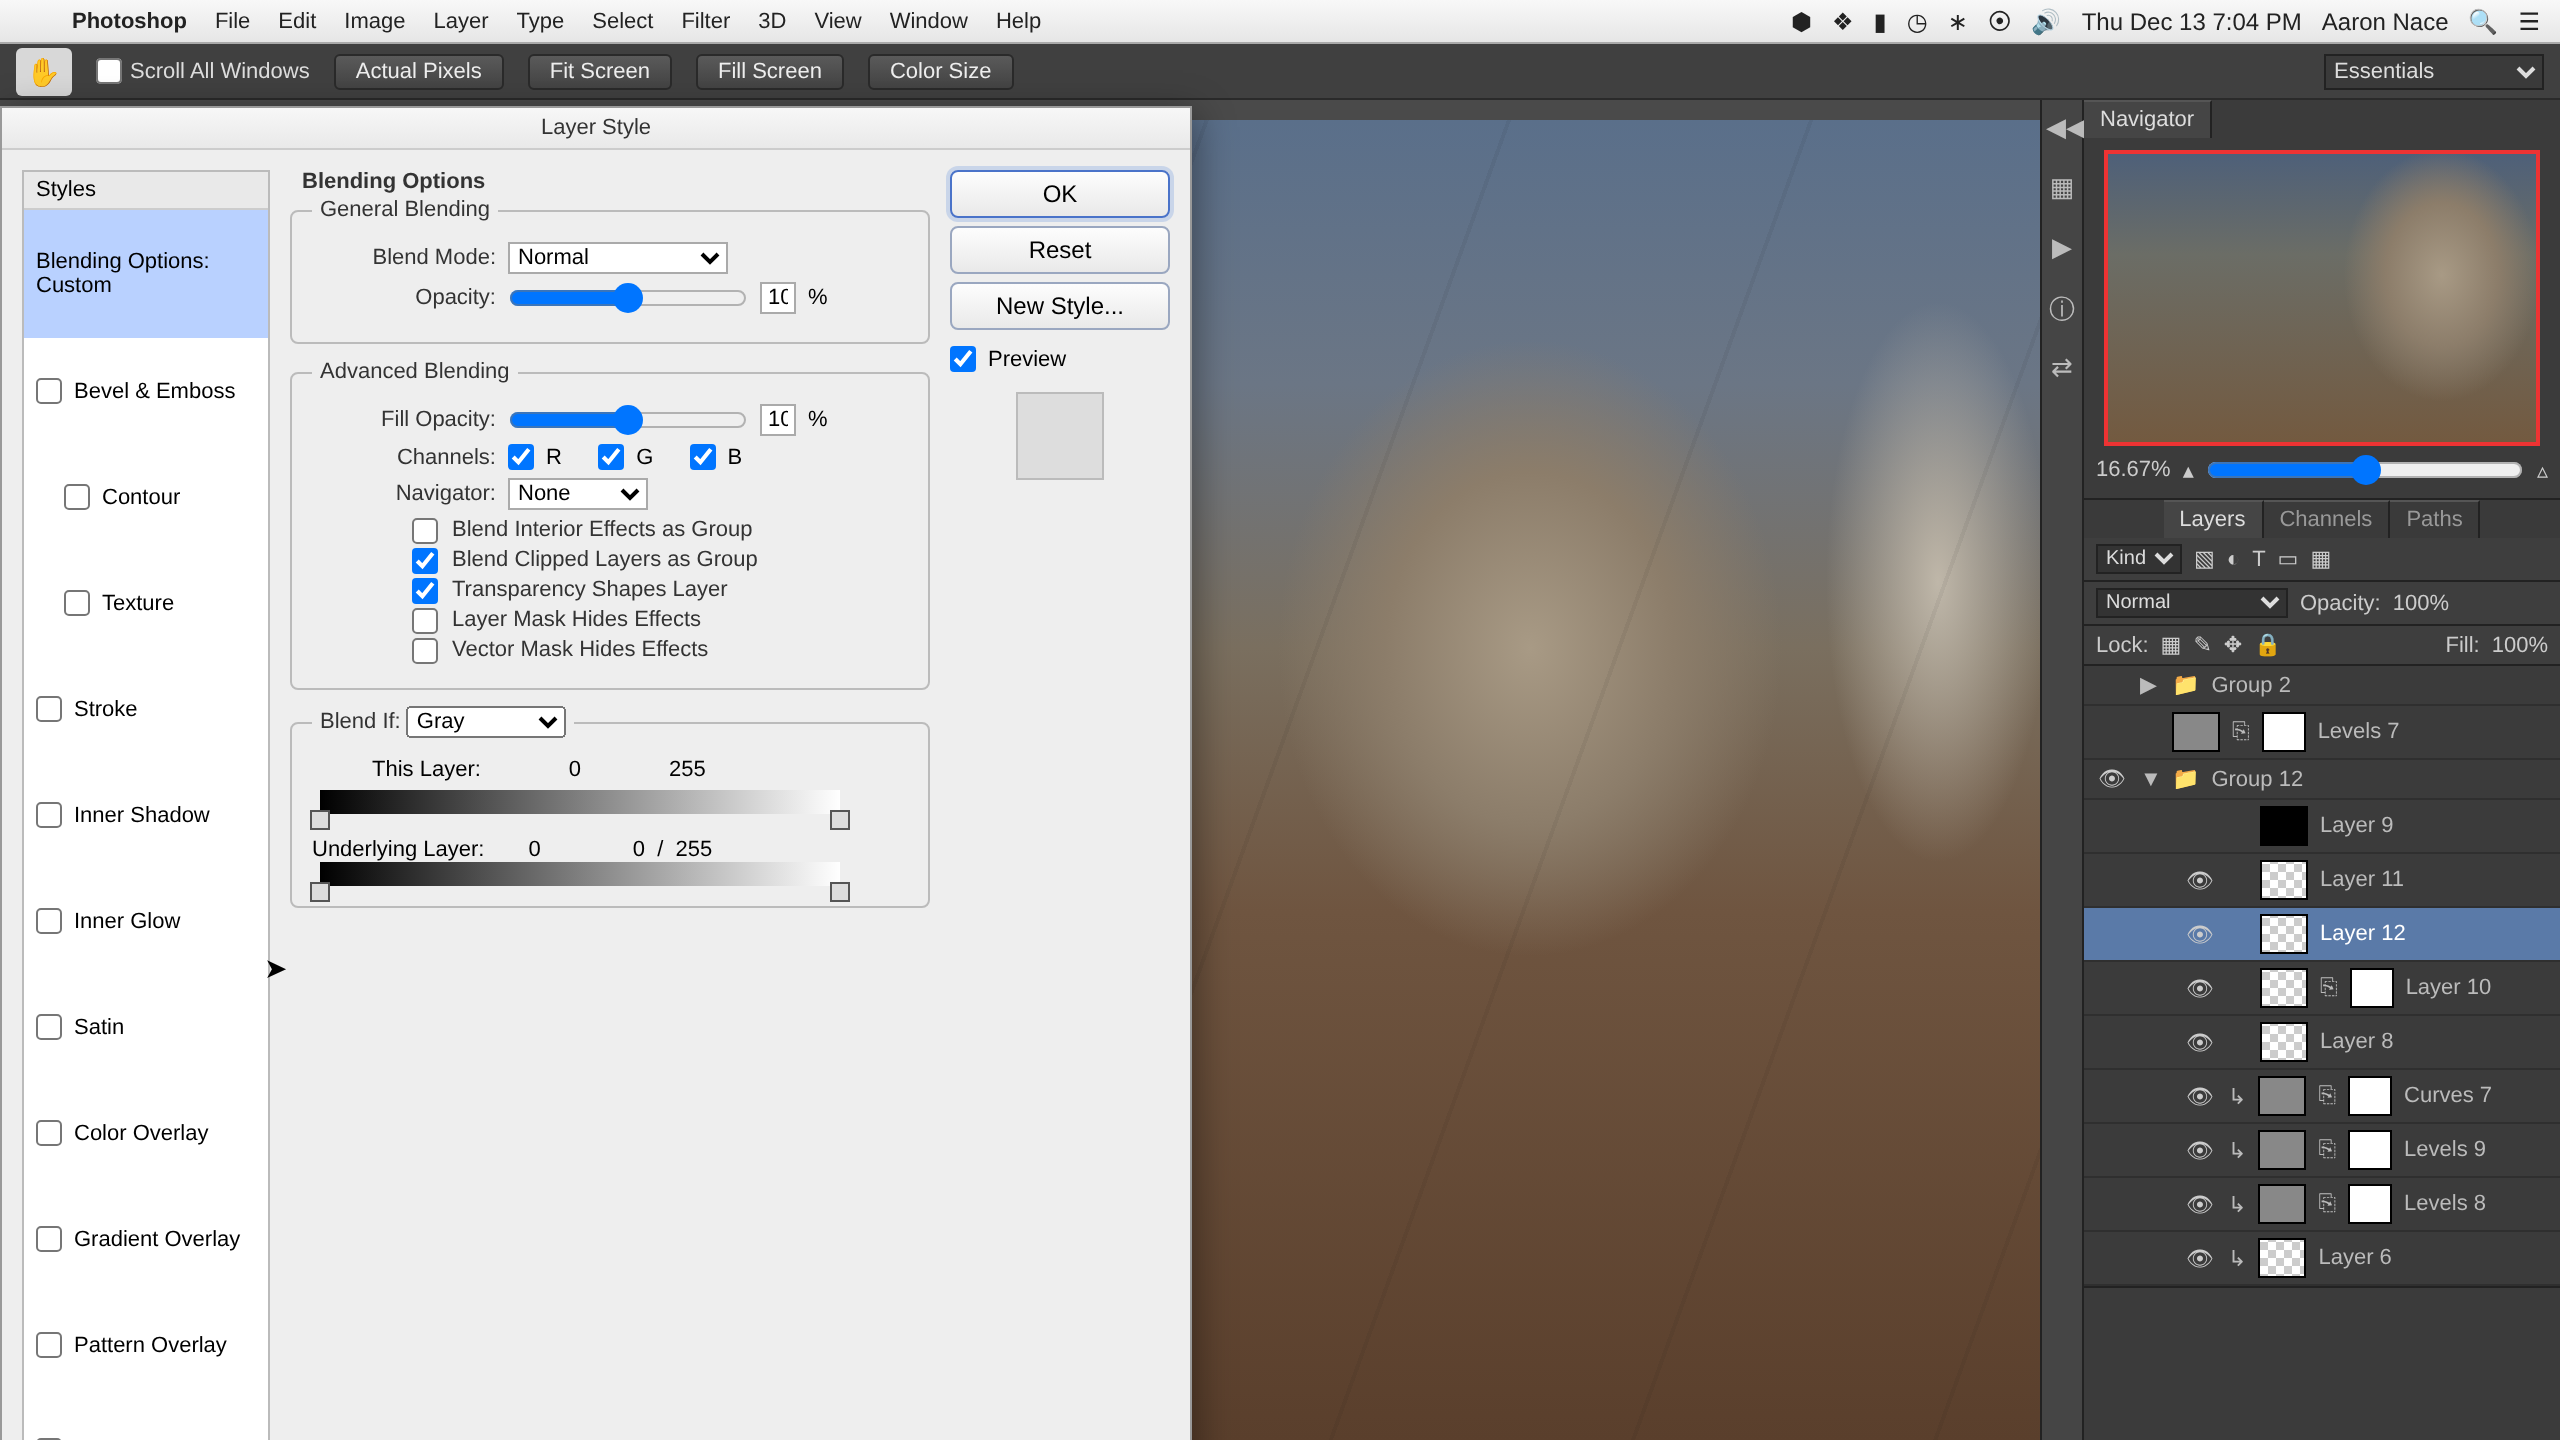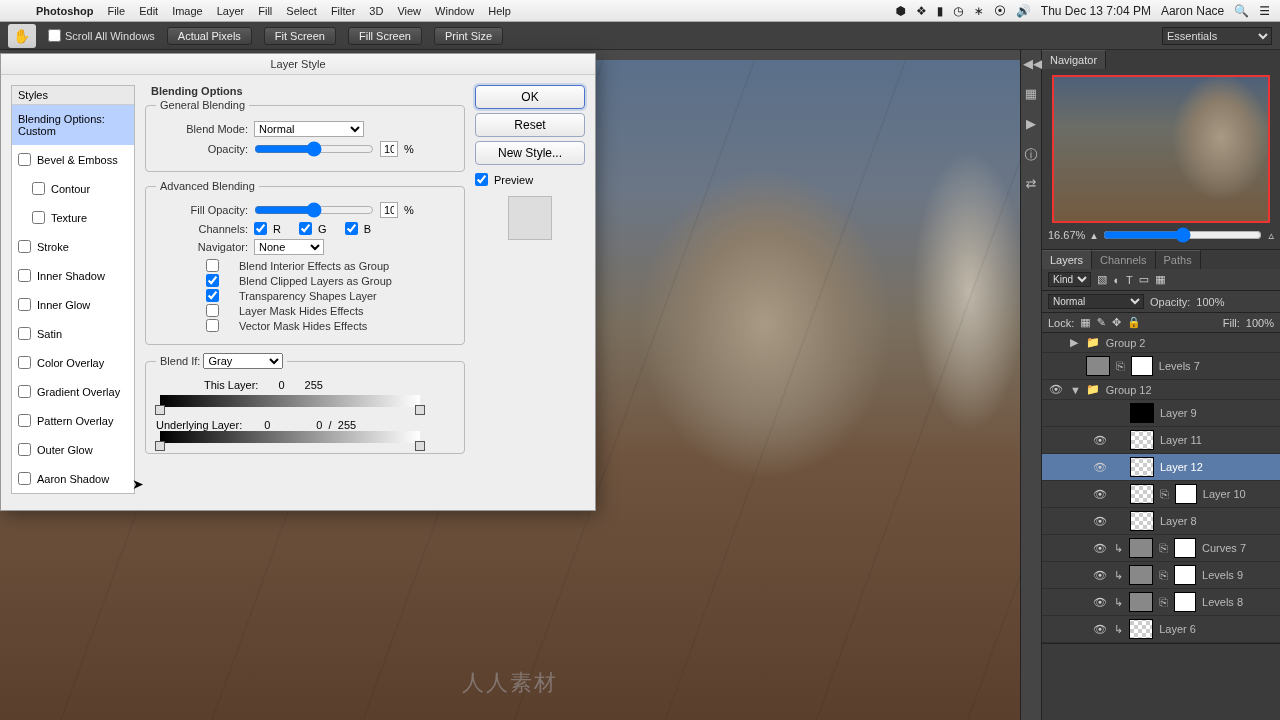--- a/index.html
+++ b/index.html
@@ -41,75 +41,75 @@
 .panel { background:#3b3b3b; border-bottom:1px solid #222; }
 .panel .tab { background:#454545; color:#ddd; padding:3px 8px; display:inline-block; border-top:1px solid #555; border-right:1px solid #222;}
 .panel .tab.inactive { background:#3a3a3a; color:#999;}
 .mini-view { width:218px; height:148px; margin:6px auto 2px; border:2px solid #e33; position:relative;
   background:
     radial-gradient(ellipse 70px 90px at 78% 42%, #a89a85 0%, #8c7d6a 40%, transparent 70%),
     linear-gradient(to bottom,#4e6079 0%, #6b6d66 35%, #735a40 100%);
 }
 .nav-zoom { display:flex; align-items:center; gap:6px; padding:2px 6px 6px; color:#ccc; }
 .nav-zoom input[type=range]{ flex:1; }
-.panel-tabs { display:flex; background:#3a3a3a; }
+.panel-tabs { display:flex; background:#3a3a3a;justify-content:center; }
 .layers-tools { display:flex; align-items:center; gap:6px; padding:3px 6px; background:#3e3e3e; color:#ccc; border-bottom:1px solid #222;}
 .layers-tools select{ background:#333; color:#ddd; border:1px solid #222; font-size:10px;}
 .layers-row { display:flex; align-items:center; gap:6px; padding:3px 6px; color:#bbb; border-bottom:1px solid #2f2f2f;}
 .layers-row .eye{ width:16px; text-align:center; color:#ccc;}
 .layers-row .thumb{ width:24px; height:20px; background:#888; border:1px solid #000;}
 .layers-row .thumb.trans{ background:repeating-conic-gradient(#ccc 0 25%, #fff 0 50%) 0/8px 8px;}
 .layers-row .mask{ width:22px; height:20px; background:#fff; border:1px solid #000;}
 .layers-row .black{ background:#000;}
 .layers-row.selected{ background:#5a7aa8; color:#fff;}
 .layers-row .tri{ width:10px; color:#bbb;}
 .layers-row.indent1{ padding-left:50px;}
 .layers-row .linkpad{ width:10px;}
 .layers-list { max-height: 320px; overflow:hidden; }
 
 
 .dialog { position:absolute; top:53px; left:0; width:596px; background:#eee; border:1px solid #999; box-shadow:2px 4px 18px rgba(0,0,0,.4); }
 .dialog .titlebar{ text-align:center; padding:4px 0; color:#333; background:linear-gradient(#f7f7f7,#e9e9e9); border-bottom:1px solid #ccc;}
 .dialog .body{ display:flex; padding:10px 10px 16px;}
 .styles-list{ width:124px; border:1px solid #bbb; background:#fff; }
 .styles-list .head{ background:#e9e9e9; padding:3px 6px; border-bottom:1px solid #ccc;}
-.styles-list .row{ padding:8px 6px; display:flex; align-items:center; gap:6px;}
+.styles-list .row{ padding:20px 6px; display:flex; align-items:center; gap:6px;}
 .styles-list .row input{ margin:0;}
 .styles-list .row.sel{ background:#b9d1ff;}
 .styles-list .row.l1{ padding-left:20px;}
 .mid{ flex:1; padding:0 10px;}
 fieldset{ border:1px solid #bbb; border-radius:4px; padding:6px 10px 10px; margin-bottom:8px;}
 fieldset legend{ padding:0 4px; color:#333;}
 .fr{ display:flex; align-items:center; gap:6px; margin:4px 0;}
 .fr label{ width:92px; text-align:right; color:#333;}
 .fr select, .fr input[type=text]{ border:1px solid #aaa; background:#fff; font-size:11px;}
 .fr input[type=text]{ width:18px; padding:1px 3px;}
 .fr .slider{ width:120px;}
-.chk{ display:flex; align-items:center; gap:20px; margin:2px 0 2px 50px; color:#333;}
+.chk{ display:flex; align-items:flex-start; gap:7px; margin:2px 0 2px 50px; color:#333;}
 .gradbar{ height:12px; width:260px; background:linear-gradient(to right,#000,#fff); position:relative; margin-left:4px;}
 .gradbar .hdl{ position:absolute; top:10px; width:10px; height:10px; background:#ddd; border:1px solid #555; transform:translateX(-50%);}
 .rbtns{ width:110px; display:flex; flex-direction:column; gap:4px; align-items:stretch; }
 .rbtns button{ background:linear-gradient(#fdfdfd,#e9e9e9); border:1px solid #9aa7c0; border-radius:4px; padding:4px 0; font-size:12px;}
 .rbtns button.primary{ border:1.5px solid #4a73c9; box-shadow:0 0 0 2px rgba(90,140,220,.25);}
 .rbtns .prev{ display:flex; align-items:center; gap:6px; margin-top:4px;}
 .rbtns .prevbox{ width:44px; height:44px; background:#ddd; border:1px solid #bbb; margin:6px auto 0;}
 .cursor{ position:absolute; top:476px; left:132px; font-size:14px; color:#000;}
 .watermark{ position:absolute; bottom:22px; left:50%; transform:translateX(-50%); color:rgba(200,210,230,.35); font-size:22px; letter-spacing:2px;}
 </style>
 </head>
 <body>
 
 <div class="mac-menubar">
   <span class="apple"></span>
   <span class="app">Photoshop</span>
   <span class="mitem">File</span>
   <span class="mitem">Edit</span>
   <span class="mitem">Image</span>
   <span class="mitem">Layer</span>
-  <span class="mitem">Fill</span>
+  <span class="mitem">Type</span>
   <span class="mitem">Select</span>
   <span class="mitem">Filter</span>
   <span class="mitem">3D</span>
   <span class="mitem">View</span>
   <span class="mitem">Window</span>
   <span class="mitem">Help</span>
   <div class="right">
     <span>⬢</span>
     <span>❖</span>
     <span>▮</span>
@@ -126,21 +126,21 @@
 
 <div class="options-bar">
   <div class="tool-icon">✋</div>
   <label>
       <input type="checkbox" style=""> 
       <span>Scroll All Windows</span>
     </label>
   <button class="obtn">Actual Pixels</button>
   <button class="obtn">Fit Screen</button>
   <button class="obtn">Fill Screen</button>
-  <button class="obtn">Print Size</button>
+  <button class="obtn">Color Size</button>
   <div class="right-sel"><select class="workspace"><option>Essentials</option></select></div>
 </div>
 
 <div class="canvas-area">
   <div class="canvas-img"></div>
   <div class="watermark">人人素材</div>
 </div>
 
 <div class="right-col">
   <div class="toolstrip">
@@ -387,21 +387,21 @@
             <input type="checkbox" style="">
             <span>Vector Mask Hides Effects</span>
           </div>
       </fieldset>
 
       <fieldset>
         <legend style="padding:0 4px;">
           <span>Blend If:</span>
           <select style="width:80px"><option>Gray</option></select>
         </legend>
-        <div class="fr" style="gap:20px; margin-left:48px;">
+        <div class="fr" style="gap:44px; margin-left:30px;">
           <span>This Layer:</span>
           <span>0</span>
           <span>255</span>
         </div>
         <div class="gradbar">
           <div class="hdl" style="left:0%"></div>
           <div class="hdl" style="left:100%"></div>
         </div>
         <div class="fr" style="margin:12px 0 0 0;">
           <span>Underlying Layer:</span>

